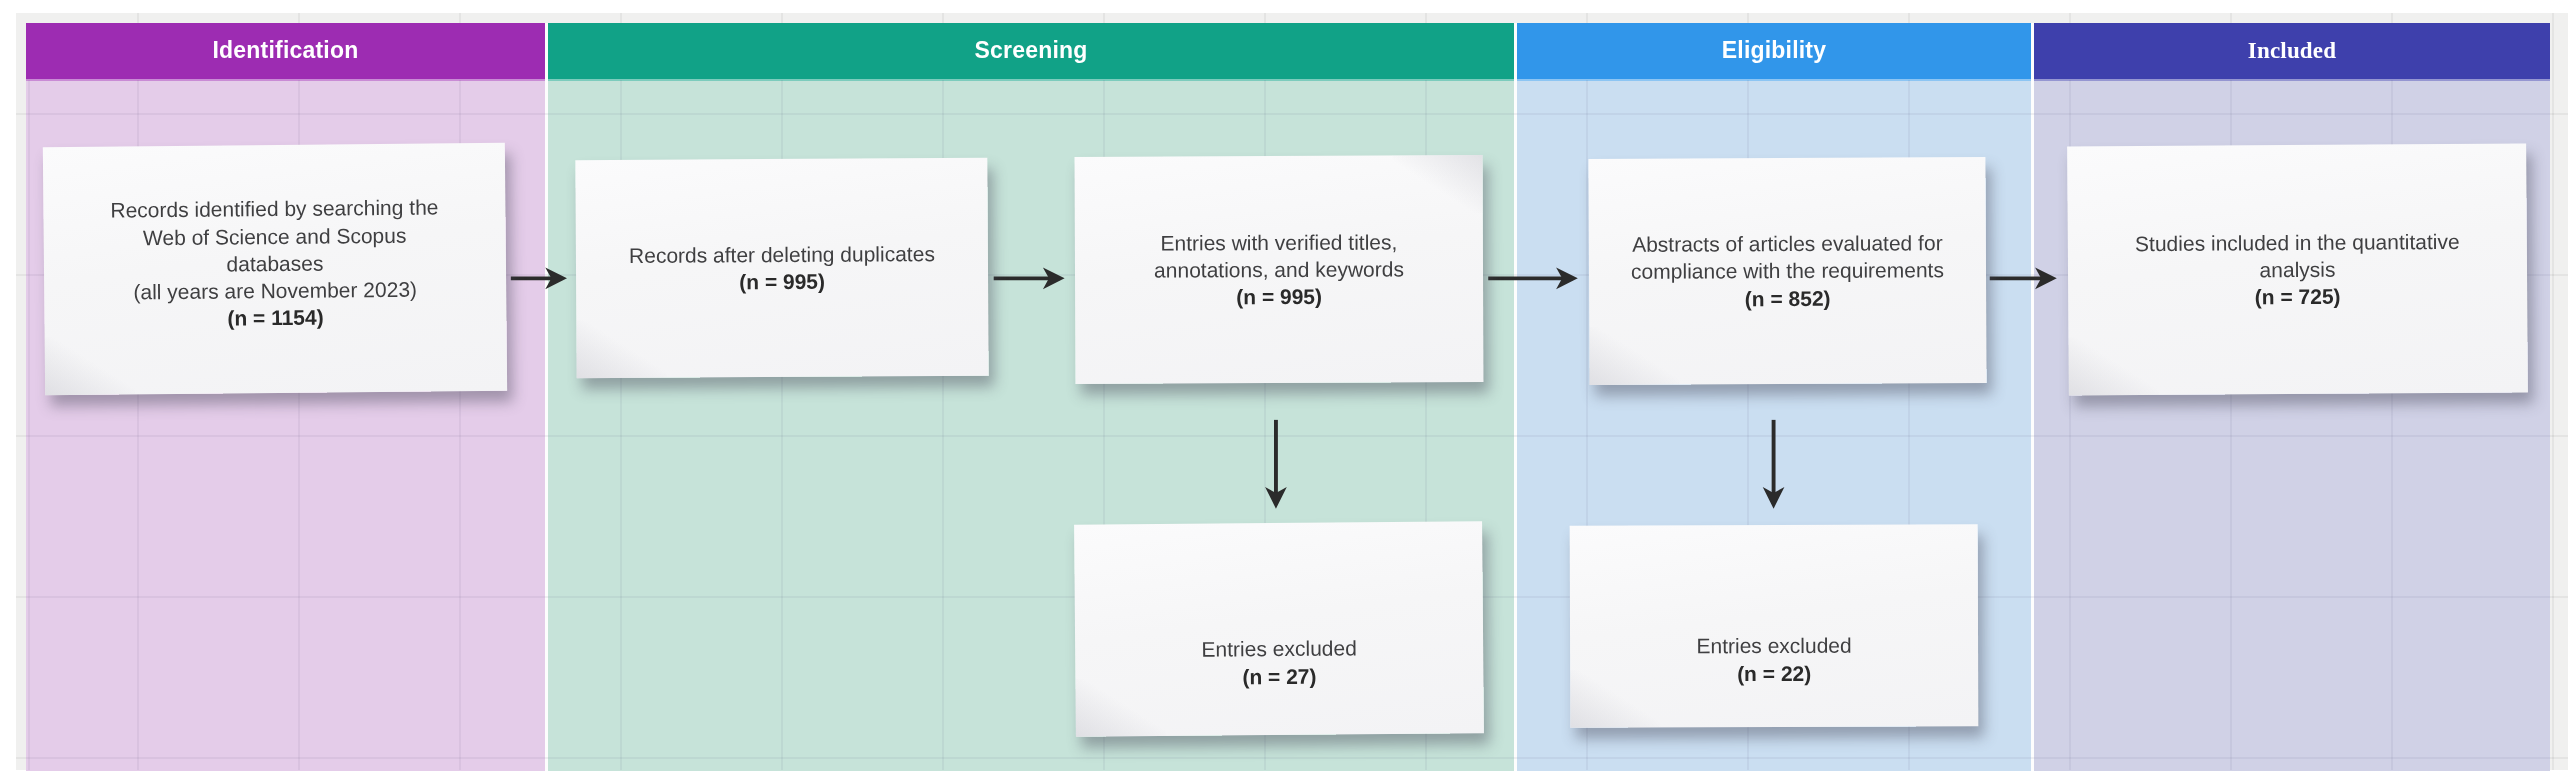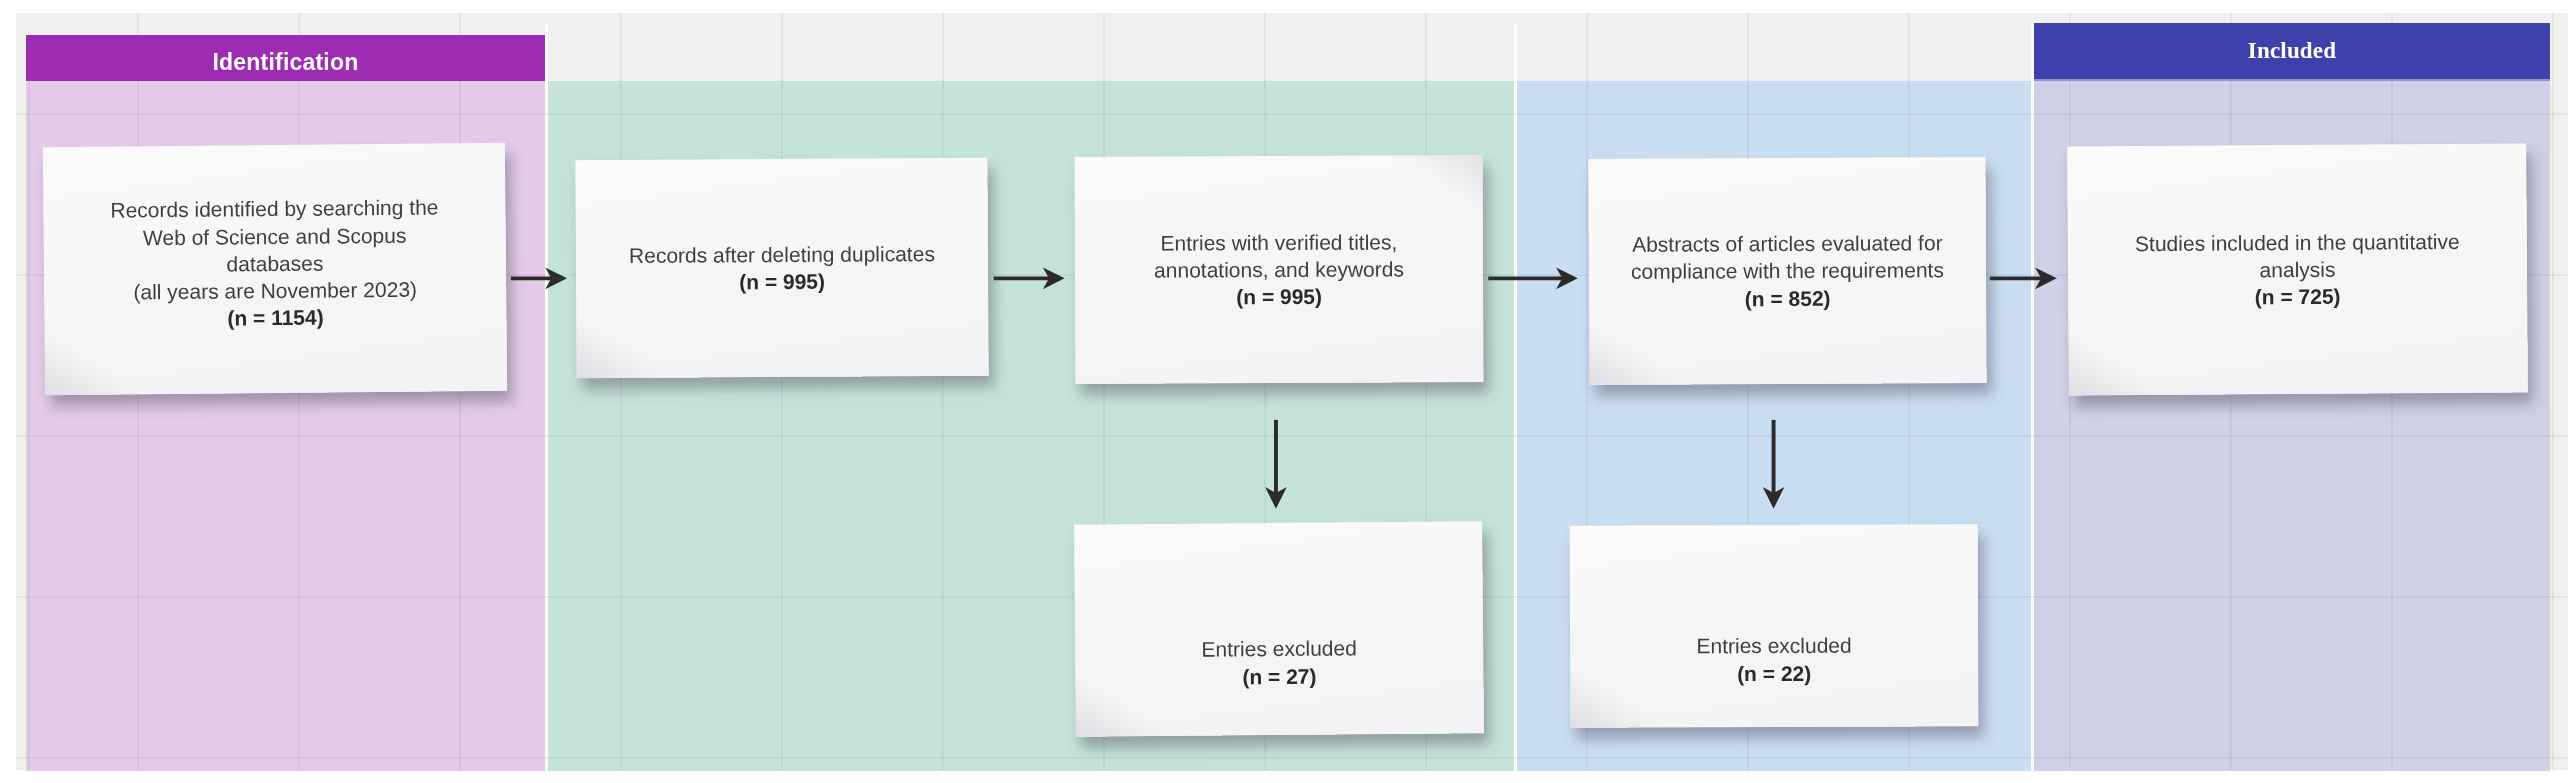--- a/index.html
+++ b/index.html
@@ -21,21 +21,21 @@
 
   
   .col{position:absolute;top:22.6px;height:748px;}
   .col-1{left:26px;width:519px;}
   .col-2{left:545px;width:969px;border-left:3.1px solid rgba(255,255,255,.85);}
   .col-3{left:1514px;width:517px;border-left:3.1px solid rgba(255,255,255,.85);}
   .col-4{left:2031px;width:519px;border-left:3.1px solid rgba(255,255,255,.85);}
   .hdr{height:58px;display:flex;align-items:center;justify-content:center;
        color:#ffffff;font-weight:700;font-size:23px;letter-spacing:0.2px;
        border-bottom:2.3px solid rgba(255,255,255,.45);}
-  .hdr-1{background:#9d2cb2;margin-top:12px;}
+  .hdr-1{background:#9d2cb2;}
   .hdr-2{background:#11a287;}
   .hdr-3{background:#3196ea;}
   .hdr-4{background:#3e40ac;font-family:Liberation Serif, serif;}
   .tint{position:absolute;left:0;right:0;top:58px;bottom:0;}
   .tint-1{background:#e4cce9;}
   .tint-2{background:#c6e3d9;}
   .tint-3{background:#cadef1;}
   .tint-4{background:#d0d1e6;}
 
   
@@ -75,23 +75,25 @@
 <div class="stage">
 
   <div class="canvas-bg"></div>
   <div class="grid-a"></div>
 
   <div class="col col-1">
     <div class="hdr hdr-1">Identification</div>
     <div class="tint tint-1"></div>
   </div>
   <div class="col col-2">
+    <div class="hdr hdr-2">Screening</div>
     <div class="tint tint-2"></div>
   </div>
   <div class="col col-3">
+    <div class="hdr hdr-3">Eligibility</div>
     <div class="tint tint-3"></div>
   </div>
   <div class="col col-4">
     <div class="hdr hdr-4">Included</div>
     <div class="tint tint-4"></div>
   </div>
 
   <div class="grid-b"></div>
 
   <svg class="arrows" viewBox="0 0 3311 1007">

